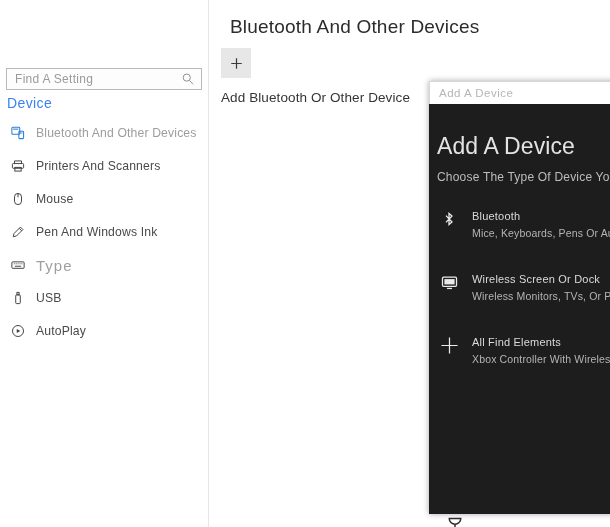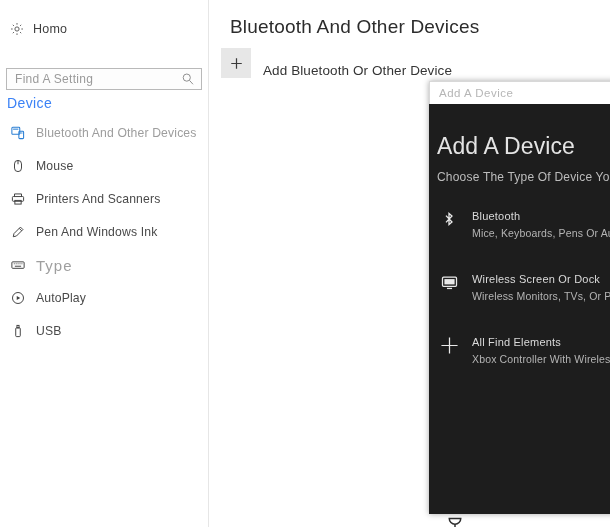--- a/index.html
+++ b/index.html
@@ -149,22 +149,23 @@
     font-size: 19px;
     color: #2c2c2c;
     letter-spacing: .2px;
     white-space: nowrap;
   }
   .add-device-row {
     position: absolute;
     left: 12px;
     top: 48px;
     display: flex;
-    align-items: flex-end;
+    align-items: flex-start;
     gap: 12px;
+    flex-direction: column;
   }
   .plus-button {
     width: 30px;
     height: 30px;
     background: #e7e7e7;
     display: inline-flex;
     align-items: center;
     justify-content: center;
     color: #3a3a3a;
     cursor: default;
@@ -282,29 +283,20 @@
     white-space: nowrap;
   }
 </style>
 </head>
 <body>
 
 <div id="settings-window">
 
   <div id="sidebar">
 
-    <div class="home-row">
-      <span class="home-icon">
-        <svg viewBox="0 0 16 16" width="14" height="14" fill="none" stroke="currentColor" stroke-width="1.1">
-          <circle cx="8" cy="8" r="2.4"></circle>
-          <path d="M8 1.2v1.8M8 13v1.8M1.2 8h1.8M13 8h1.8M3.2 3.2l1.3 1.3M11.5 11.5l1.3 1.3M12.8 3.2l-1.3 1.3M4.5 11.5l-1.3 1.3"></path>
-        </svg>
-      </span>
-      <span class="home-label">Homo</span>
-    </div>
 
     <div class="search-wrap">
       <input class="search-input" type="text" placeholder="Find A Setting" style="">
       <span class="search-icon">
         <svg viewBox="0 0 16 16" width="14" height="14" fill="none" stroke="currentColor" stroke-width="1.1">
           <circle cx="6.6" cy="6.4" r="4.1"></circle>
           <path d="M9.7 9.6l4 4.4"></path>
         </svg>
       </span>
     </div>
@@ -321,76 +313,76 @@
             <rect x="9" y="6" width="5.4" height="8.4" rx="1" fill="none" stroke="#2b7fd4" stroke-width="1.2"></rect>
             <rect x="10.2" y="7.5" width="3" height="1" fill="#2b7fd4"></rect>
           </svg>
         </span>
         <span class="nav-label">Bluetooth And Other Devices</span>
       </div>
 
       <div class="nav-item">
         <span class="nav-icon">
           <svg viewBox="0 0 16 16" width="14" height="14" fill="none" stroke="currentColor" stroke-width="1.1">
-            <rect x="4" y="1.6" width="8" height="12.8" rx="4"></rect>
-            <path d="M8 1.8v4.2"></path>
-          </svg>
-        </span>
-        <span class="nav-label">Mouse</span>
-      </div>
-
-      <div class="nav-item">
-        <span class="nav-icon">
-          <svg viewBox="0 0 16 16" width="14" height="14" fill="none" stroke="currentColor" stroke-width="1.1">
             <path d="M4 5.2V2.2h8v3"></path>
             <rect x="1.6" y="5.2" width="12.8" height="5.4" rx="1"></rect>
             <rect x="4.4" y="9.6" width="7.2" height="4.2"></rect>
           </svg>
         </span>
         <span class="nav-label">Printers And Scanners</span>
       </div>
 
       <div class="nav-item">
         <span class="nav-icon">
           <svg viewBox="0 0 16 16" width="14" height="14" fill="none" stroke="currentColor" stroke-width="1.1">
+            <rect x="4" y="1.6" width="8" height="12.8" rx="4"></rect>
+            <path d="M8 1.8v4.2"></path>
+          </svg>
+        </span>
+        <span class="nav-label">Mouse</span>
+      </div>
+
+      <div class="nav-item">
+        <span class="nav-icon">
+          <svg viewBox="0 0 16 16" width="14" height="14" fill="none" stroke="currentColor" stroke-width="1.1">
             <path d="M10.8 2.4l2.8 2.8-7.4 7.4-3.6.8.8-3.6z"></path>
             <path d="M9.4 3.8l2.8 2.8"></path>
           </svg>
         </span>
         <span class="nav-label">Pen And Windows Ink</span>
       </div>
 
       <div class="nav-item emphasis">
         <span class="nav-icon">
           <svg viewBox="0 0 16 16" width="14" height="14" fill="none" stroke="currentColor" stroke-width="1.1">
             <rect x="1" y="4.4" width="14" height="7.4" rx="1"></rect>
             <path d="M3.2 6.6h1M5.4 6.6h1M7.6 6.6h1M9.8 6.6h1M12 6.6h1M4.4 9.4h7.2"></path>
           </svg>
         </span>
         <span class="nav-label">Type</span>
       </div>
 
       <div class="nav-item">
         <span class="nav-icon">
           <svg viewBox="0 0 16 16" width="14" height="14" fill="none" stroke="currentColor" stroke-width="1.1">
+            <rect x="5.4" y="4.4" width="5.2" height="10" rx="1"></rect>
+            <rect x="6.8" y="1.6" width="2.4" height="2.8"></rect>
+          </svg>
+        </span>
+        <span class="nav-label">USB</span>
+      </div>
+
+      <div class="nav-item">
+        <span class="nav-icon">
+          <svg viewBox="0 0 16 16" width="14" height="14" fill="none" stroke="currentColor" stroke-width="1.1">
             <circle cx="8" cy="8" r="6.3"></circle>
             <path d="M6.6 5.6l4 2.4-4 2.4z" fill="currentColor" stroke="none"></path>
           </svg>
         </span>
         <span class="nav-label">AutoPlay</span>
-      </div>
-
-      <div class="nav-item">
-        <span class="nav-icon">
-          <svg viewBox="0 0 16 16" width="14" height="14" fill="none" stroke="currentColor" stroke-width="1.1">
-            <rect x="5.4" y="4.4" width="5.2" height="10" rx="1"></rect>
-            <rect x="6.8" y="1.6" width="2.4" height="2.8"></rect>
-          </svg>
-        </span>
-        <span class="nav-label">USB</span>
       </div>
 
     </div>
   </div>
 
   <div id="content">
 
     <div class="page-title">Bluetooth And Other Devices</div>
 
     <div class="add-device-row">

